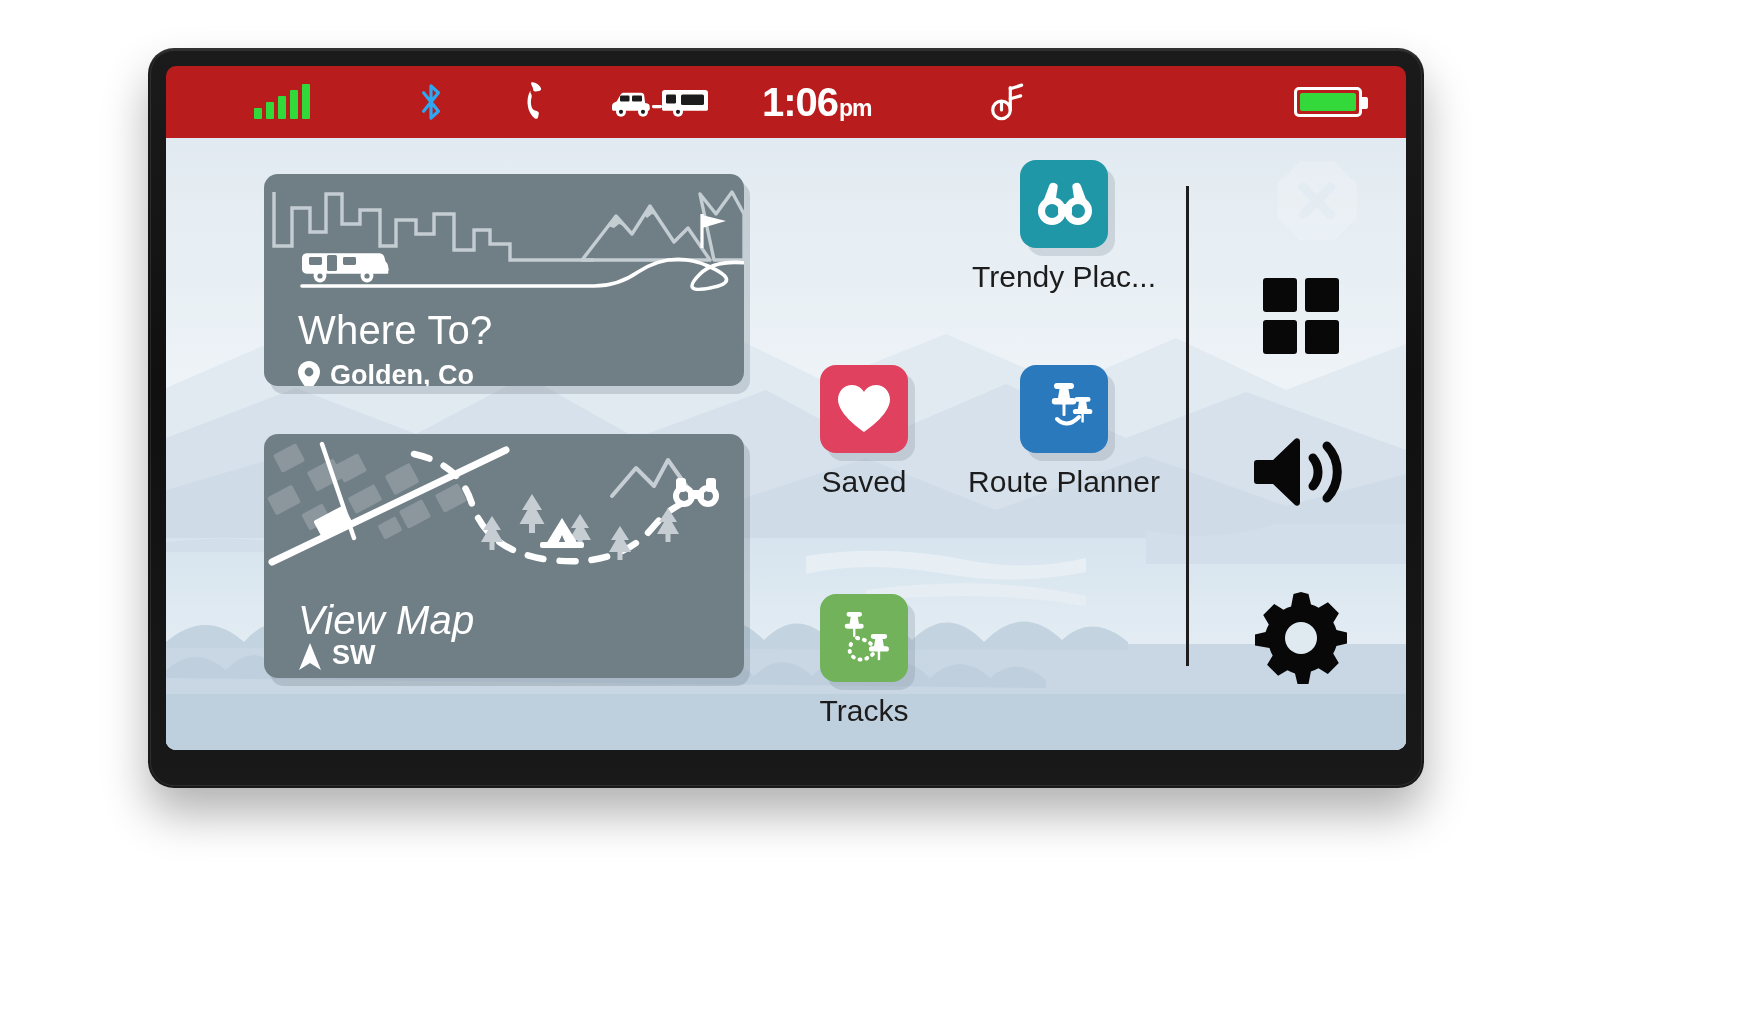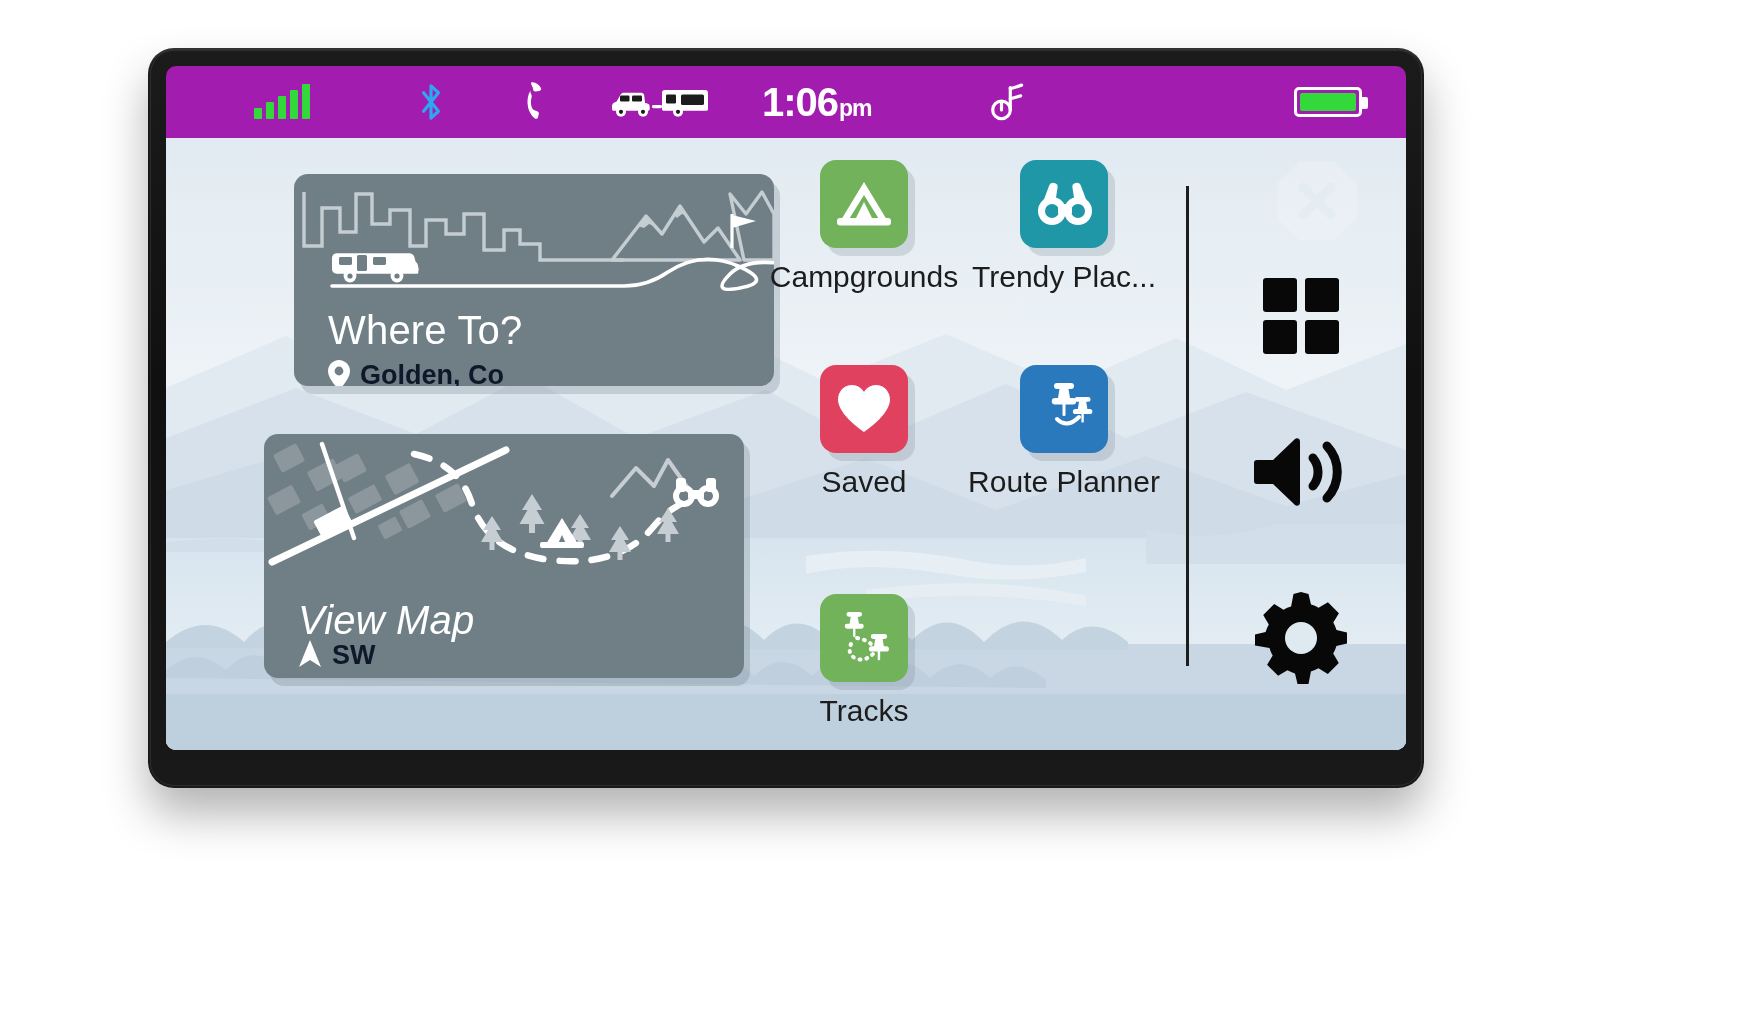--- a/index.html
+++ b/index.html
@@ -18,21 +18,21 @@
   #garmin-logo{
     position:absolute;left:176px;top:560px;
     transform:rotate(-90deg);transform-origin:0 0;
     color:#8d8d8d;font-size:30px;letter-spacing:4px;font-weight:700;
     font-family:"Liberation Sans",sans-serif;white-space:nowrap;
   }
 
   
   #statusbar{
     position:absolute;left:166px;top:66px;width:1240px;height:72px;
-    background:#a21caf;border-radius:10px 10px 0 0;
+    background:#b91c1c;border-radius:10px 10px 0 0;
     display:flex;align-items:center;
   }
   .sb-slot{position:absolute;display:flex;align-items:center;justify-content:center;height:100%;}
 
   .signal{display:flex;align-items:flex-end;gap:4px;height:34px;}
   .signal i{display:block;width:8px;background:#32d93b;border-radius:1px;}
   .signal i:nth-child(1){height:11px;}
   .signal i:nth-child(2){height:17px;}
   .signal i:nth-child(3){height:23px;}
   .signal i:nth-child(4){height:29px;}
@@ -50,26 +50,26 @@
     position:absolute;left:166px;top:138px;width:1240px;height:612px;
     overflow:hidden;background:#e9eff4;border-radius:0 0 10px 10px;
   }
   #wallpaper{position:absolute;inset:0;}
 
   
   .card{
     position:absolute;background:#707f86;border-radius:14px;overflow:hidden;
     box-shadow:6px 8px 0 rgba(110,125,135,.28);
   }
-  #card-whereto{left:98px;top:36px;width:480px;height:212px;margin-left:30px;}
+  #card-whereto{left:98px;top:36px;width:480px;height:212px;}
   #card-viewmap{left:98px;top:296px;width:480px;height:244px;}
 
   .card-art{position:absolute;left:0;top:0;right:0;height:118px;}
   .card-title{position:absolute;left:34px;color:#fff;font-size:40px;font-weight:400;letter-spacing:.2px;}
-  .card-sub{position:absolute;left:34px;color:#0f172a;font-size:27px;font-weight:700;display:flex;align-items:flex-start;gap:10px;}
+  .card-sub{position:absolute;left:34px;color:#ffffff;font-size:27px;font-weight:700;display:flex;align-items:flex-end;gap:10px;}
 
   #card-whereto .card-title{top:134px;}
   #card-whereto .card-sub{top:186px;}
   #card-viewmap .card-art{height:152px;}
   #card-viewmap .card-title{top:164px;font-style:italic;}
   #card-viewmap .card-sub{top:206px;}
 
   
   #appgrid{position:absolute;left:620px;top:22px;width:400px;height:580px;}
   .app{position:absolute;width:200px;display:flex;flex-direction:column;align-items:center;}
@@ -302,30 +302,20 @@
     <div class="card-sub">
       <svg width="24" height="28" viewBox="0 0 24 28" fill="#ffffff">
         <path d="M12 0 L23 27 L12 20 L1 27 Z"></path>
       </svg>
       <span>SW</span>
     </div>
   </div>
 
   <div id="appgrid">
 
-    <div class="app" style="left:-22px;top:0px;">
-      <div class="app-icon" style="background:#71b25a;">
-        <svg width="58" height="52" viewBox="0 0 58 52" fill="#ffffff">
-          <path d="M29 4 L52 42 L44.5 42 L29 17 L13.5 42 L6 42 Z"></path>
-          <path d="M29 24 L38 42 L20 42 Z"></path>
-          <rect x="2" y="40" width="54" height="7.5" rx="3"></rect>
-        </svg>
-      </div>
-      <div class="app-label">Campgrounds</div>
-    </div>
 
     <div class="app" style="left:178px;top:0px;">
       <div class="app-icon" style="background:#1f97a7;">
         <svg width="58" height="48" viewBox="0 0 58 48" fill="#ffffff">
           <circle cx="17" cy="31" r="14"></circle>
             <circle cx="17" cy="31" r="7" fill="#1f97a7"></circle>
           <circle cx="43" cy="31" r="14"></circle>
             <circle cx="43" cy="31" r="7" fill="#1f97a7"></circle>
           <rect x="23" y="24" width="14" height="11" rx="3"></rect>
           <path d="M8 22 L14 6 q1.5 -4 5.5 -3 q4 1 3 5 L20 24 Z"></path>

